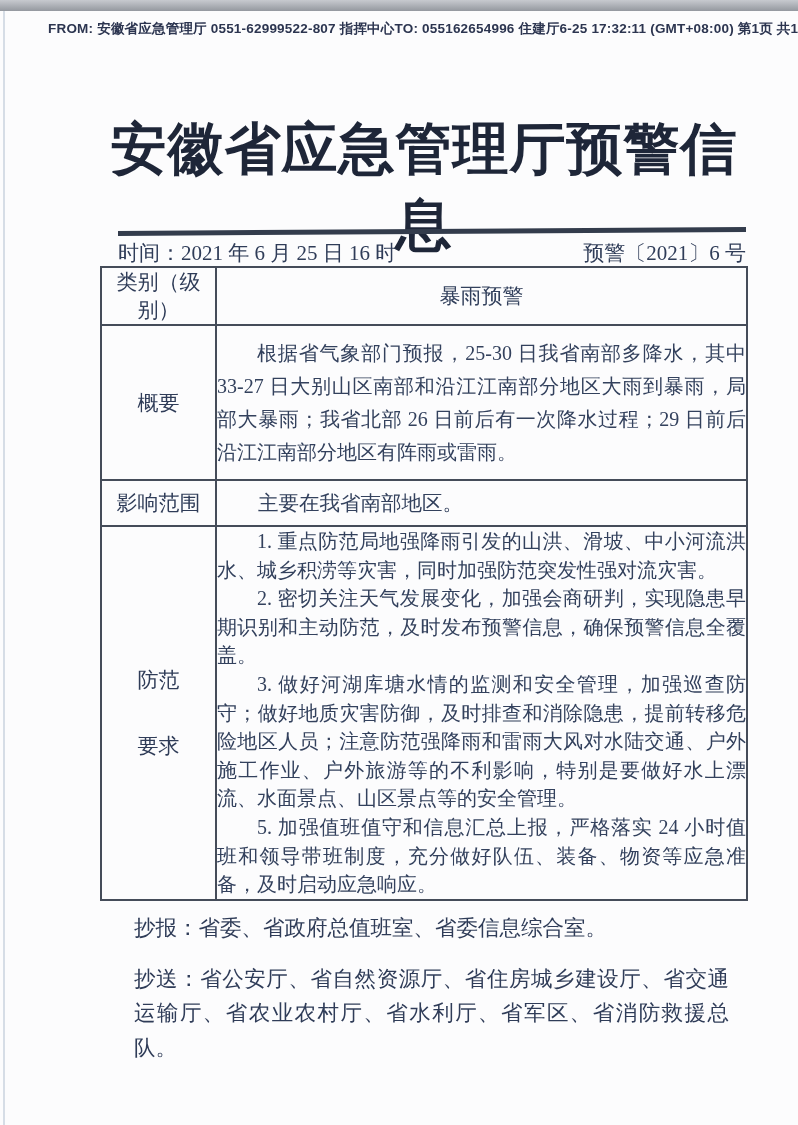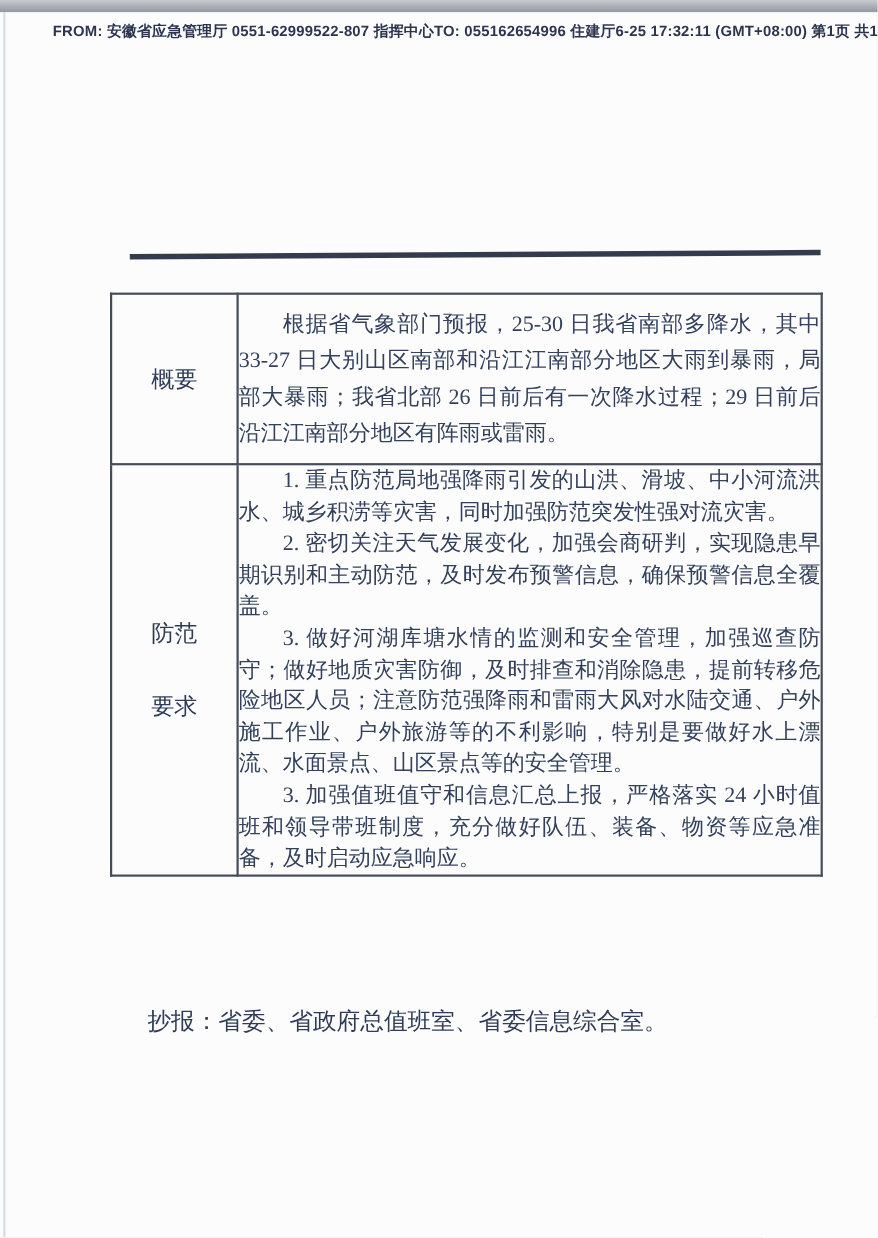--- a/index.html
+++ b/index.html
@@ -67,46 +67,62 @@
 <div class="scan">
 
   <div class="scan-top-strip"></div>
   <div class="scan-left-line"></div>
 
   <div class="fax-header">
     <span>FROM: 安徽省应急管理厅 0551-62999522-807 指挥中心</span>
     <span>TO: 055162654996 住建厅6-25 17:32:11 (GMT+08:00) 第1页 共1页</span>
   </div>
 
+  <div class="doc-title">安徽省应急管理厅预警信息</div>
 
   <div class="title-rule"></div>
 
+  <div class="meta-row">
+    <span>时间：2021 年 6 月 25 日 16 时</span>
+    <span>预警〔2021〕6 号</span>
+  </div>
 
   <table class="info-table">
     <tbody>
+        <tr>
+      <td class="col-label cell-label" style="height:42px;">类别（级别）</td>
+      <td class="cell-center">暴雨预警</td>
+    </tr>
     <tr>
       <td class="col-label cell-label" style="height:153px;margin-left:32px;">概要</td>
       <td class="cell-content">
         <p class="para">根据省气象部门预报，25-30 日我省南部多降水，其中 33-27 日大别山区南部和沿江江南部分地区大雨到暴雨，局部大暴雨；我省北部 26 日前后有一次降水过程；29 日前后沿江江南部分地区有阵雨或雷雨。</p>
+      </td>
+    </tr>
+    <tr>
+      <td class="col-label cell-label" style="height:44px;">影响范围</td>
+      <td class="cell-content">
+        <p class="para-short">主要在我省南部地区。</p>
       </td>
     </tr>
     <tr>
       <td class="col-label cell-label" style="height:371px;">
         <div class="label-stack">
           <span>防范</span>
           <span>要求</span>
         </div>
       </td>
       <td class="cell-content">
         <p class="req">1. 重点防范局地强降雨引发的山洪、滑坡、中小河流洪水、城乡积涝等灾害，同时加强防范突发性强对流灾害。</p>
         <p class="req">2. 密切关注天气发展变化，加强会商研判，实现隐患早期识别和主动防范，及时发布预警信息，确保预警信息全覆盖。</p>
         <p class="req">3. 做好河湖库塘水情的监测和安全管理，加强巡查防守；做好地质灾害防御，及时排查和消除隐患，提前转移危险地区人员；注意防范强降雨和雷雨大风对水陆交通、户外施工作业、户外旅游等的不利影响，特别是要做好水上漂流、水面景点、山区景点等的安全管理。</p>
-        <p class="req">3. 加强值班值守和信息汇总上报，严格落实 24 小时值班和领导带班制度，充分做好队伍、装备、物资等应急准备，及时启动应急响应。</p>
+        <p class="req">5. 加强值班值守和信息汇总上报，严格落实 24 小时值班和领导带班制度，充分做好队伍、装备、物资等应急准备，及时启动应急响应。</p>
       </td>
     </tr>
   </tbody>
     </table>
 
   <div class="footer-block">
     <p>抄报：省委、省政府总值班室、省委信息综合室。</p>
+    <p>抄送：省公安厅、省自然资源厅、省住房城乡建设厅、省交通运输厅、省农业农村厅、省水利厅、省军区、省消防救援总队。</p>
   </div>
 
 </div>
 
 </body></html>

